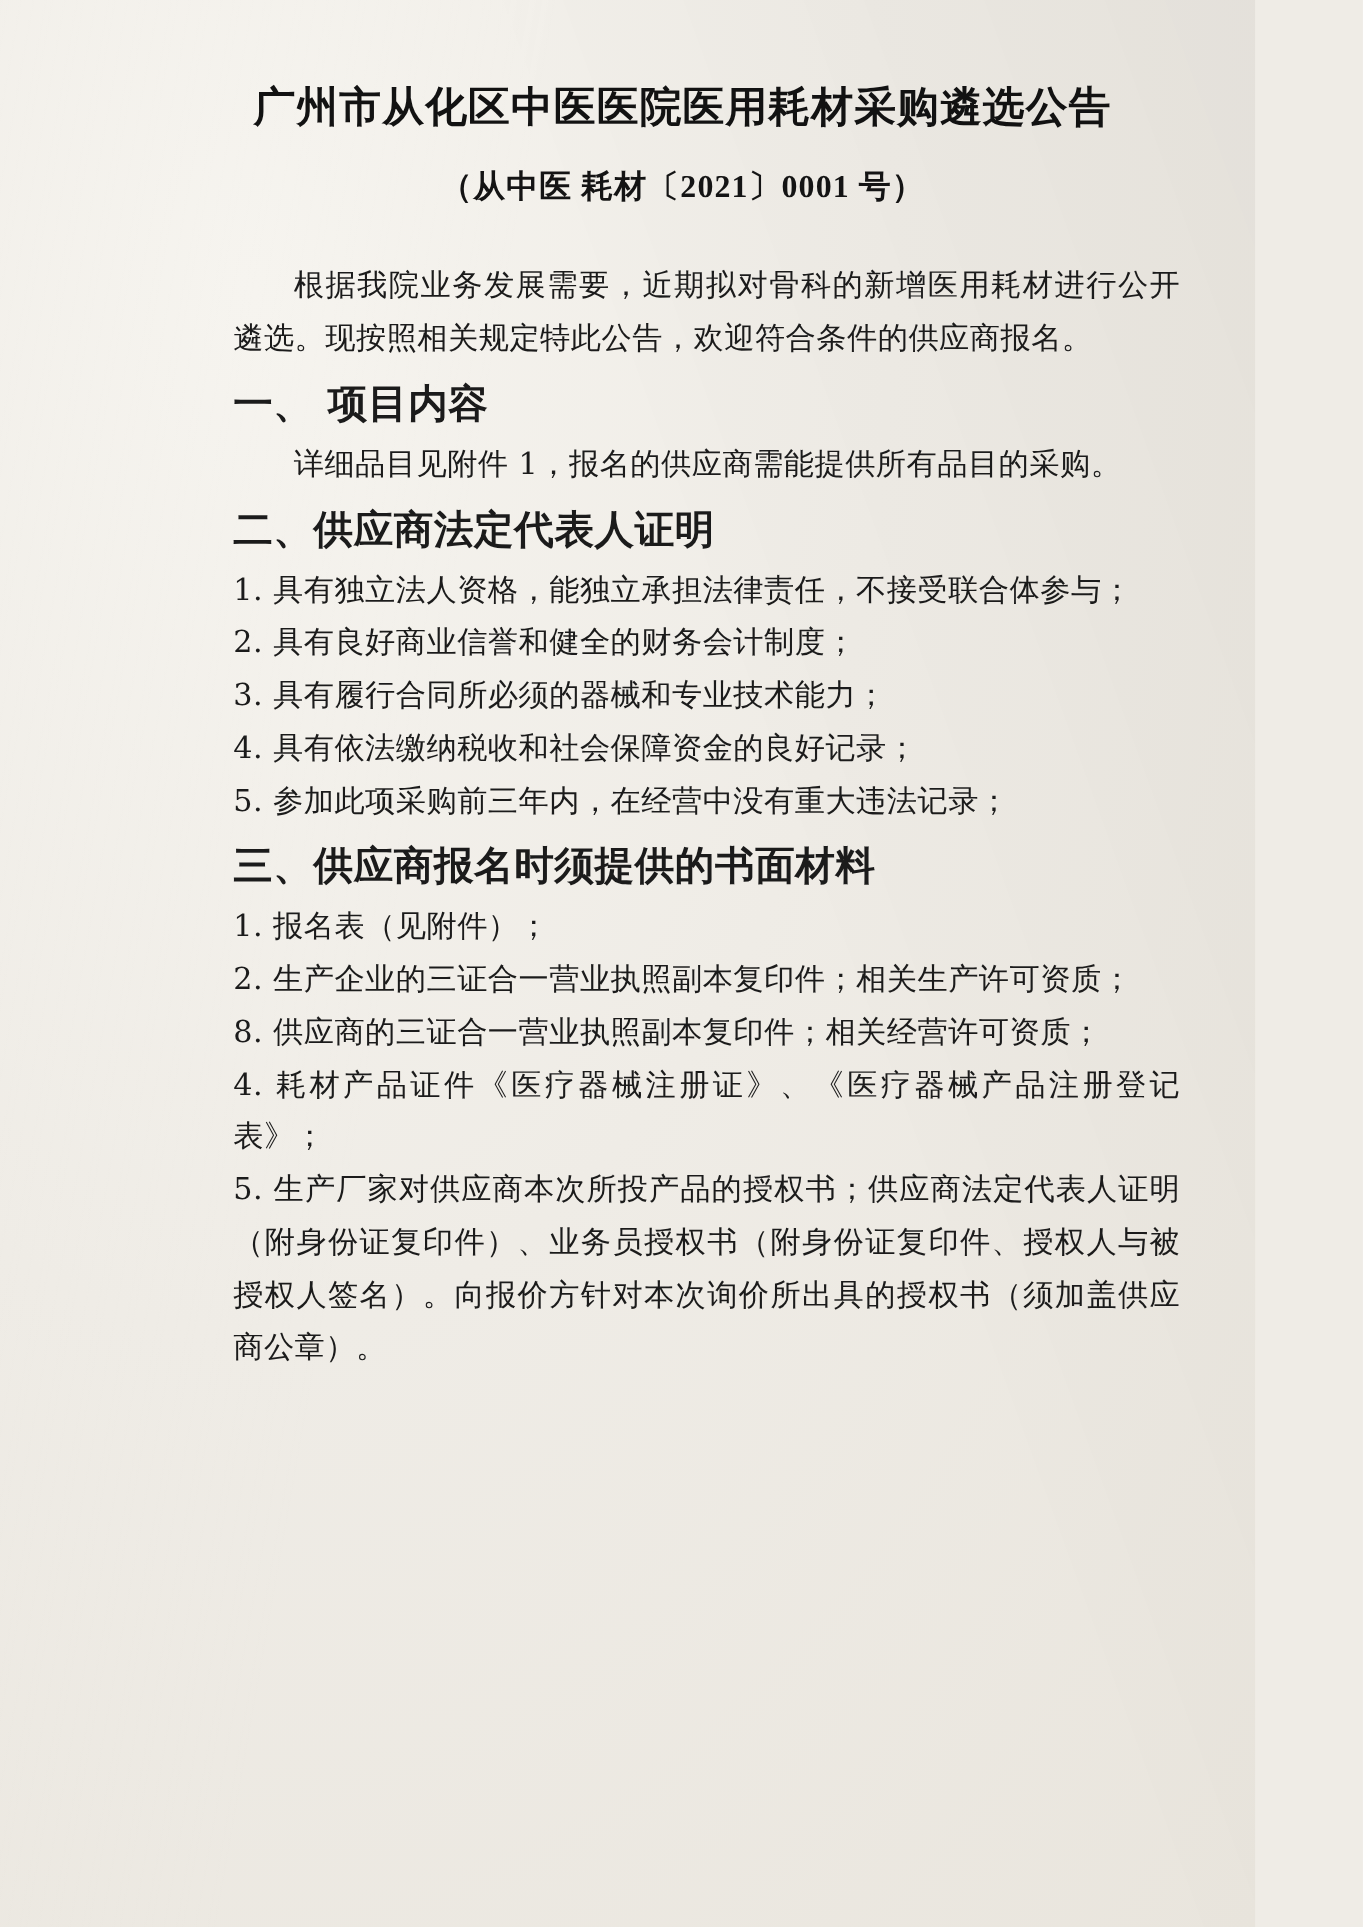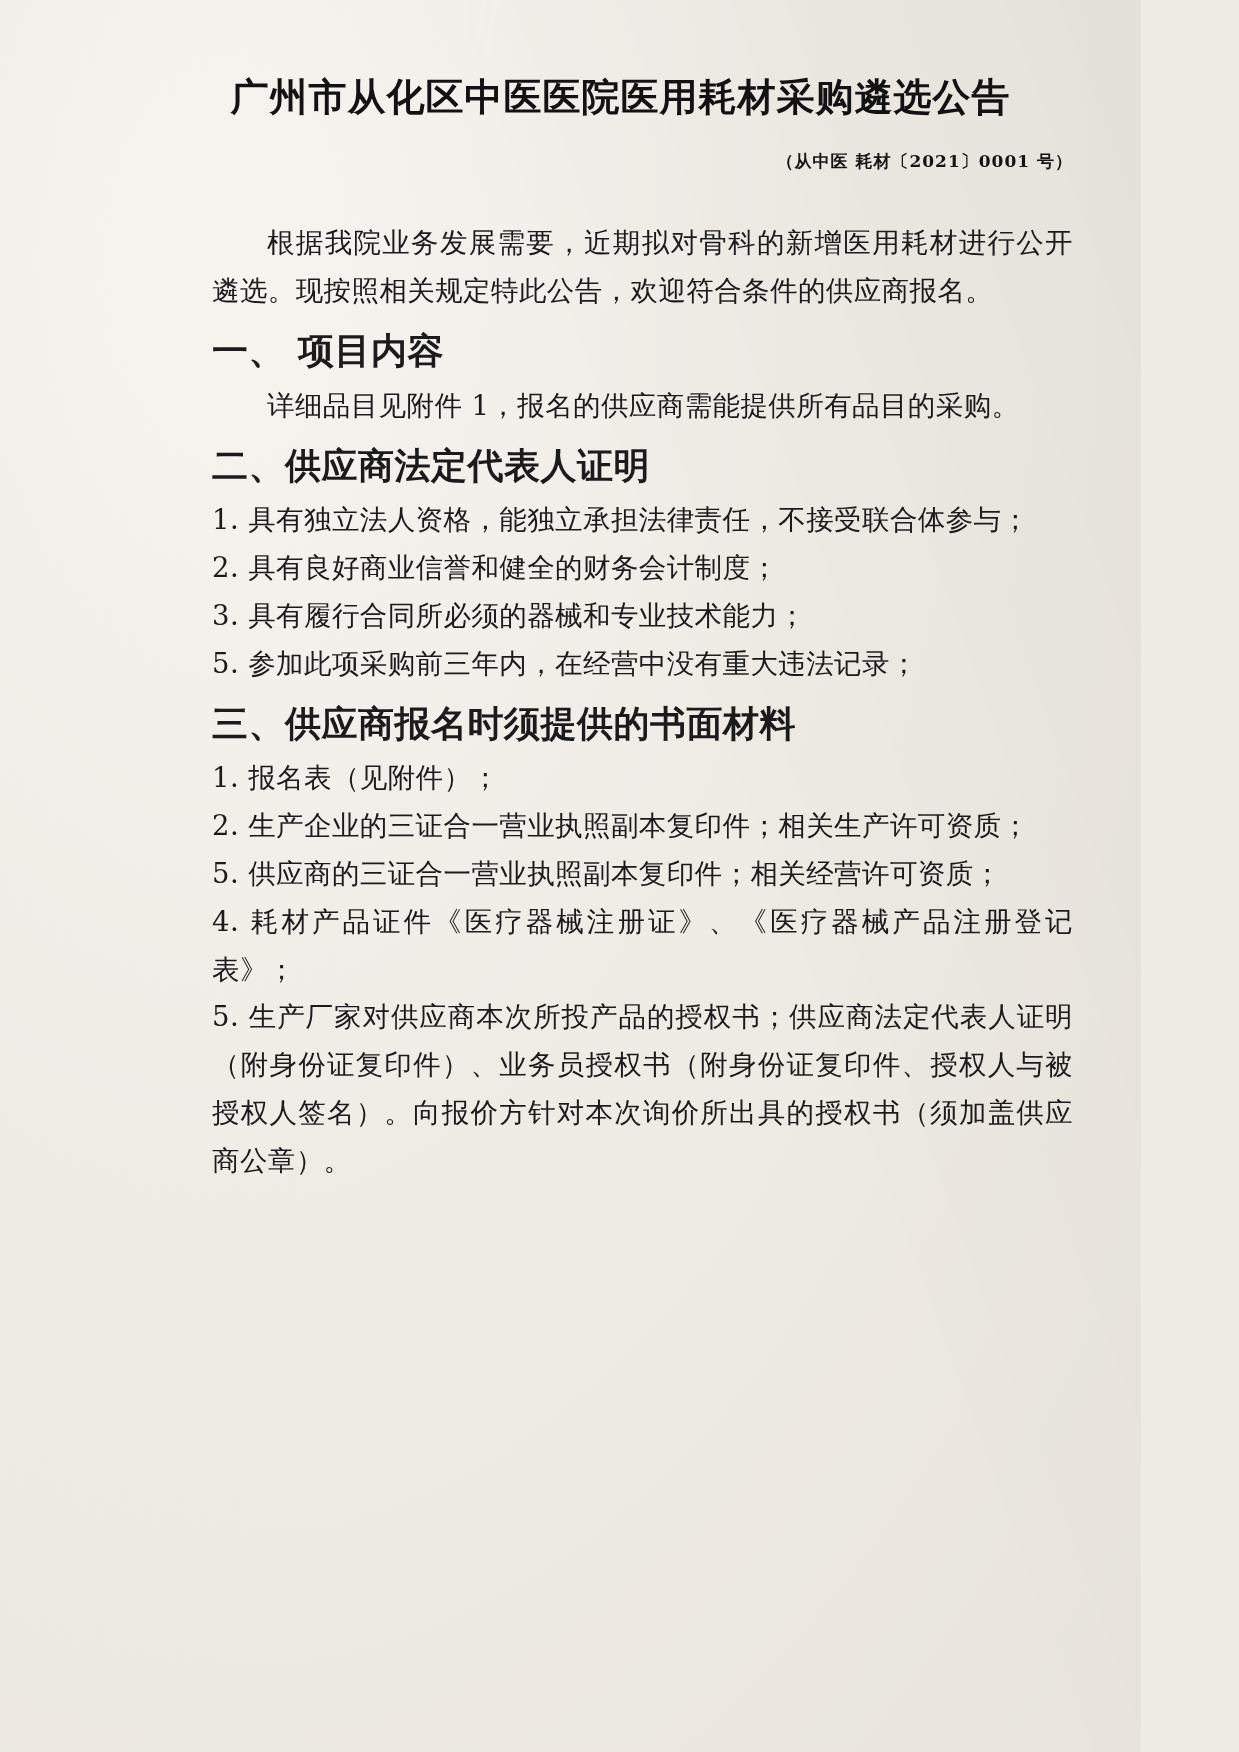--- a/index.html
+++ b/index.html
@@ -42,26 +42,27 @@
     text-align: center;
     font-weight: bold;
     font-size: 38px;
     line-height: 1.22;
     letter-spacing: 1px;
     color: #121212;
     margin: 0 0 0 0;
     padding: 0 18px;
   }
   .doc-subtitle {
-    text-align: right;
+    text-align: center;
     font-weight: bold;
-    font-size: 17px;
+    font-size: 29px;
     letter-spacing: 1px;
     margin-top: 30px;
     color: #141414;
+    font-family: Liberation Serif, serif;
   }
   .body-text {
     margin-top: 46px;
     font-size: 27.5px;
     line-height: 1.74;
     letter-spacing: 0.4px;
     text-align: justify;
     margin-left: 44px;
   }
   p {
@@ -99,24 +100,25 @@
 
       <p class="indent">根据我院业务发展需要，近期拟对骨科的新增医用耗材进行公开遴选。现按照相关规定特此公告，欢迎符合条件的供应商报名。</p>
 
       <p class="section-head">一、 项目内容</p>
       <p class="indent">详细品目见附件 1，报名的供应商需能提供所有品目的采购。</p>
 
       <p class="section-head">二、供应商法定代表人证明</p>
       <p class="hang">1. 具有独立法人资格，能独立承担法律责任，不接受联合体参与；</p>
       <p class="hang">2. 具有良好商业信誉和健全的财务会计制度；</p>
       <p class="hang">3. 具有履行合同所必须的器械和专业技术能力；</p>
+      <p class="hang">4. 具有依法缴纳税收和社会保障资金的良好记录；</p>
       <p class="hang">5. 参加此项采购前三年内，在经营中没有重大违法记录；</p>
 
       <p class="section-head">三、供应商报名时须提供的书面材料</p>
       <p class="list-item">1. 报名表（见附件）；</p>
       <p class="list-item">2. 生产企业的三证合一营业执照副本复印件；相关生产许可资质；</p>
-      <p class="list-item">5. 供应商的三证合一营业执照副本复印件；相关经营许可资质；</p>
+      <p class="list-item">8. 供应商的三证合一营业执照副本复印件；相关经营许可资质；</p>
       <p class="list-item">4. 耗材产品证件《医疗器械注册证》、《医疗器械产品注册登记表》；</p>
       <p class="list-item">5. 生产厂家对供应商本次所投产品的授权书；供应商法定代表人证明（附身份证复印件）、业务员授权书（附身份证复印件、授权人与被授权人签名）。向报价方针对本次询价所出具的授权书（须加盖供应商公章）。</p>
 
     </div>
   </div>
 </div>
 
 </body></html>

